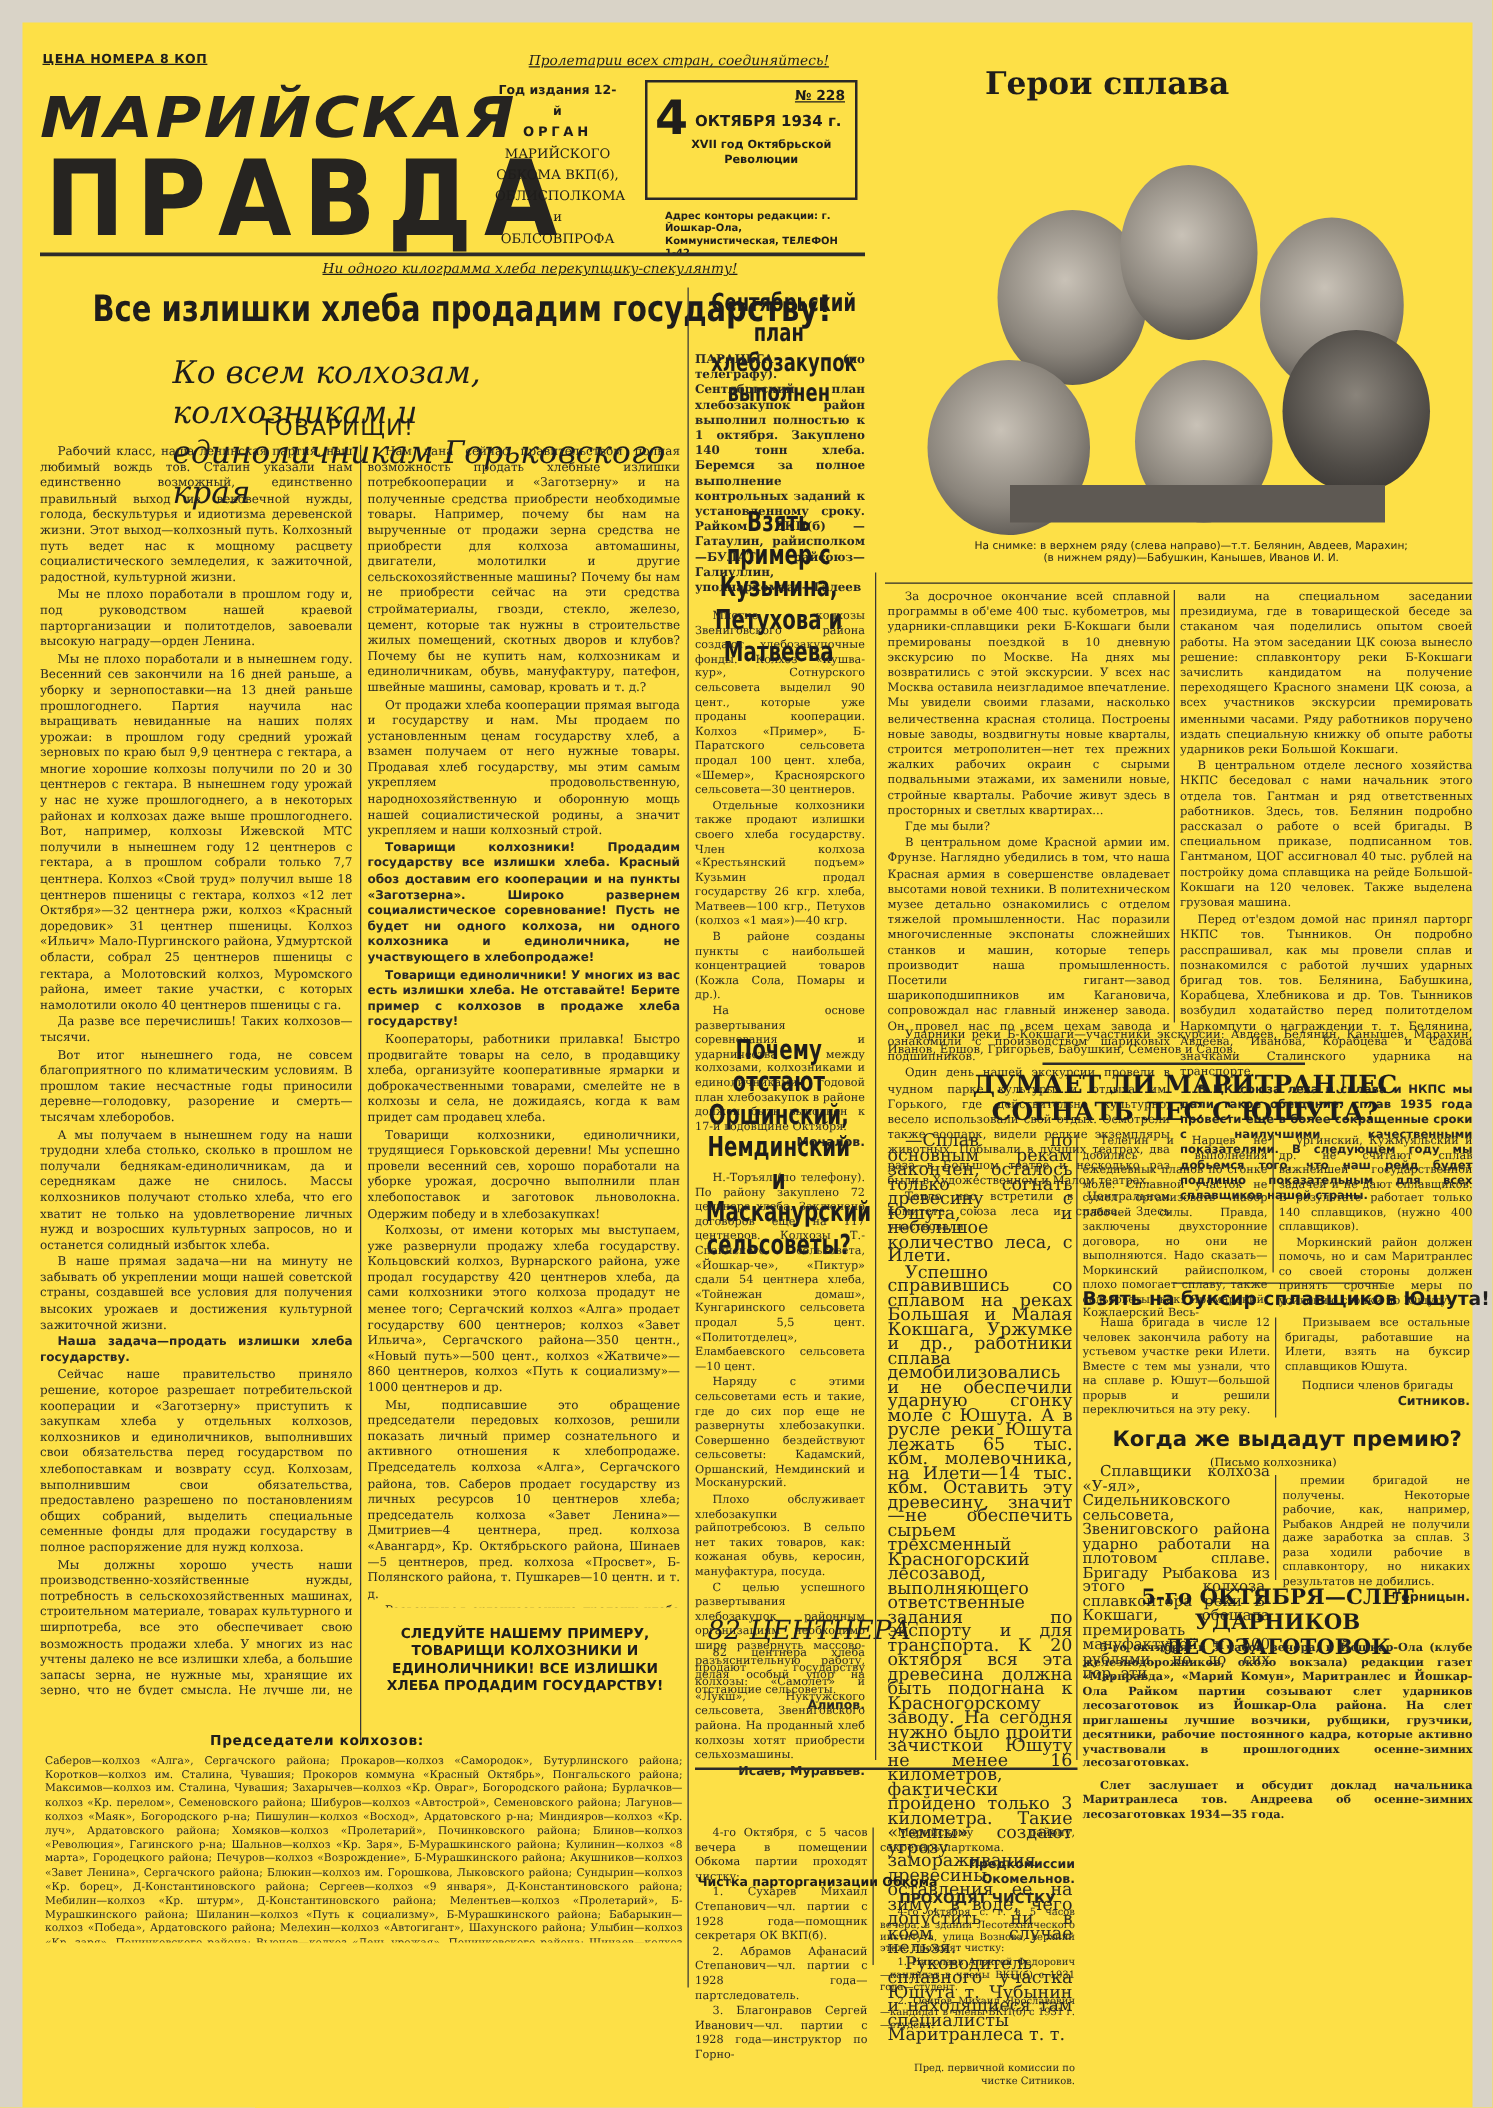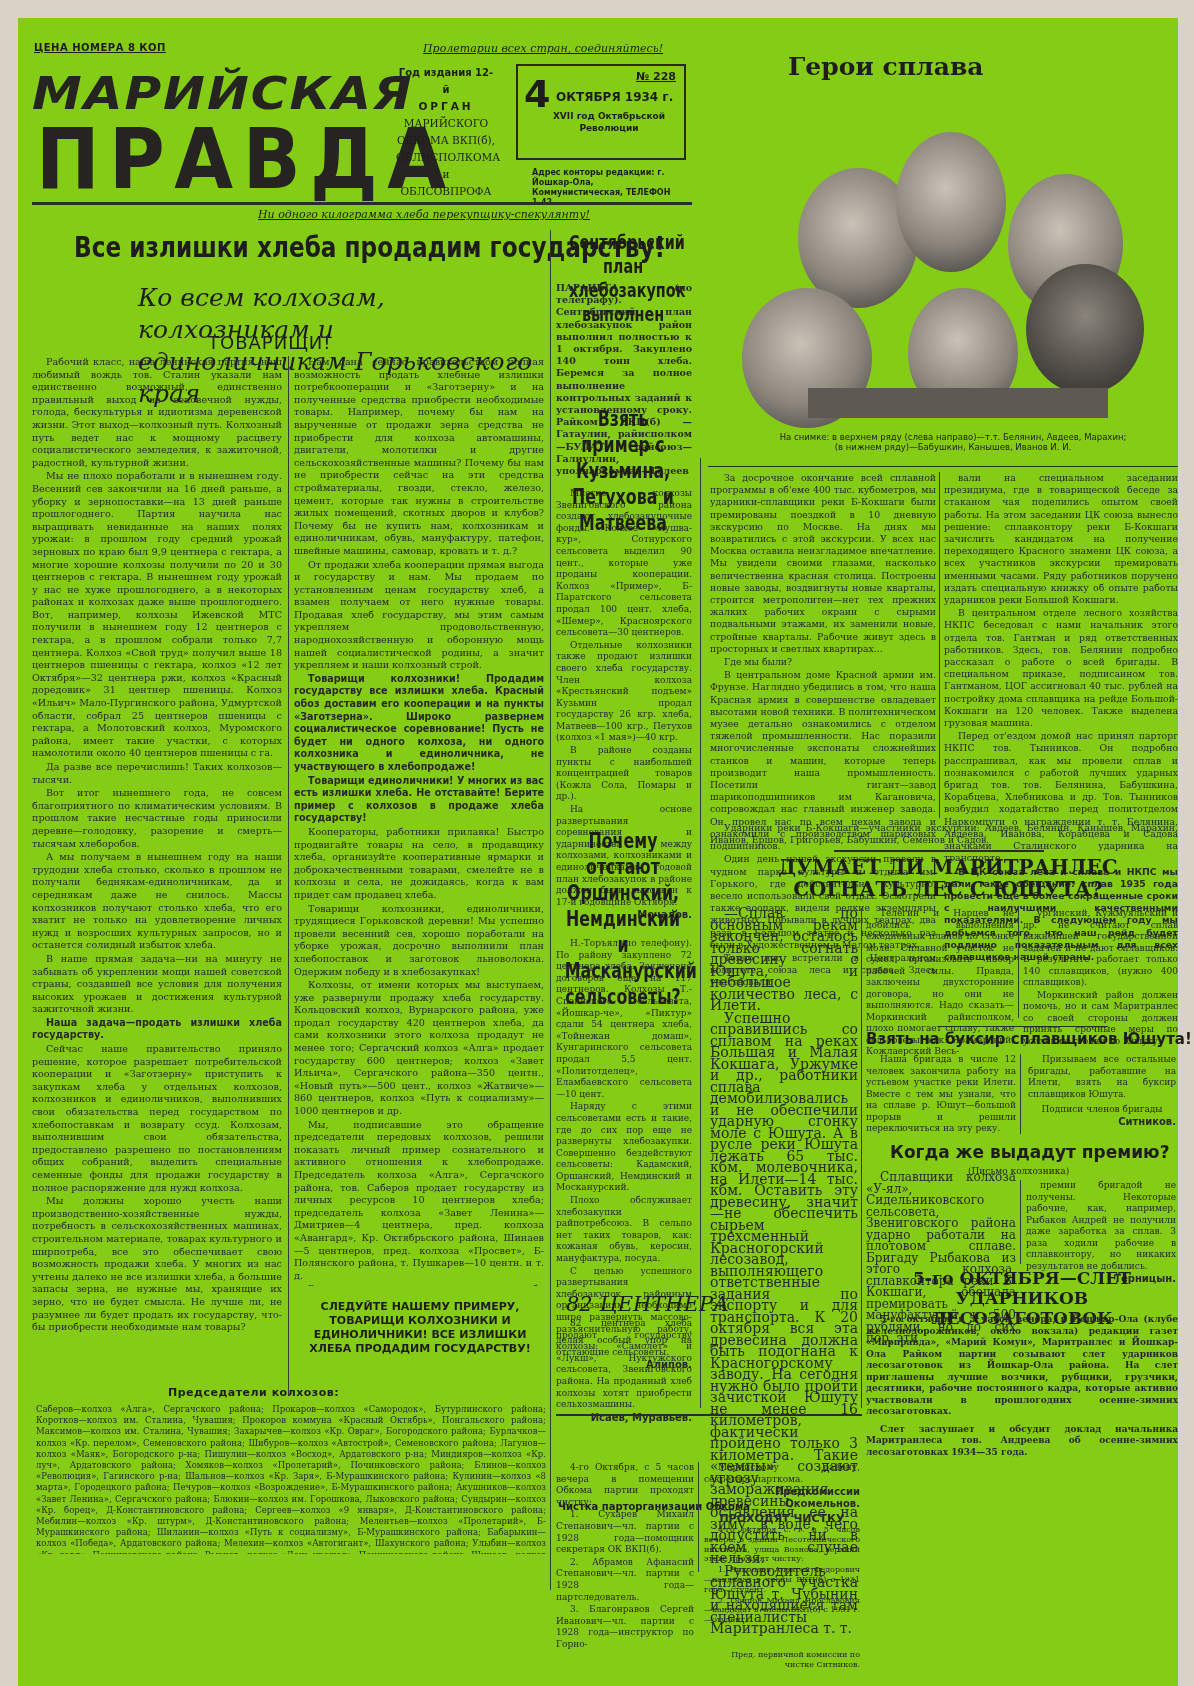--- a/index.html
+++ b/index.html
@@ -6,21 +6,21 @@
   html, body { width: 1194px; height: 1686px; }
   body {
     background: #d9d3c7;
     font-family: "DejaVu Serif", serif;
     color: #1f1d1b;
     position: relative;
     overflow: hidden;
   }
   .page {
     position: absolute; left: 18px; top: 18px; width: 1160px; height: 1668px;
-    background: #84cc16;
+    background: #fde047;
   }
   .abs { position: absolute; }
   .serif { font-family: "DejaVu Serif", serif; }
   .sans { font-family: "DejaVu Sans", sans-serif; }
   .txt {
     font-size: 9.6px; line-height: 12.6px; text-align: justify; color: #2a2826;
     font-family: "DejaVu Serif", serif;
   }
   .txt p { text-indent: 14px; margin-bottom: 1px; }
   .txt b { font-family: "DejaVu Sans", sans-serif; font-weight: bold; }
@@ -76,20 +76,21 @@
 
   <div class="hrule" style="left:14px;top:184px;width:660px;height:3px;"></div>
   <div class="abs slogan-top" style="left:240px;top:190px;">Ни одного килограмма хлеба перекупщику-спекулянту!</div>
 
   <div class="abs h-main" style="left:56px;top:212px;">Все излишки хлеба продадим государству!</div>
   <div class="abs h-italic" style="left:120px;top:264px;width:410px;">Ко всем колхозам, колхозникам и единоличникам Горьковского края</div>
   <div class="abs h-tov" style="left:190px;top:314px;">ТОВАРИЩИ!</div>
 
   <div class="abs txt" style="left:14px;top:338px;width:250px;height:1000px;overflow:hidden;">
     <p>Рабочий класс, наша ленинская партия, наш любимый вождь тов. Сталин указали нам единственно возможный, единственно правильный выход из вековечной нужды, голода, бескультурья и идиотизма деревенской жизни. Этот выход—колхозный путь. Колхозный путь ведет нас к мощному расцвету социалистического земледелия, к зажиточной, радостной, культурной жизни.</p>
+    <p>Мы не плохо поработали в прошлом году и, под руководством нашей краевой парторганизации и политотделов, завоевали высокую награду—орден Ленина.</p>
     <p>Мы не плохо поработали и в нынешнем году. Весенний сев закончили на 16 дней раньше, а уборку и зернопоставки—на 13 дней раньше прошлогоднего. Партия научила нас выращивать невиданные на наших полях урожаи: в прошлом году средний урожай зерновых по краю был 9,9 центнера с гектара, а многие хорошие колхозы получили по 20 и 30 центнеров с гектара. В нынешнем году урожай у нас не хуже прошлогоднего, а в некоторых районах и колхозах даже выше прошлогоднего. Вот, например, колхозы Ижевской МТС получили в нынешнем году 12 центнеров с гектара, а в прошлом собрали только 7,7 центнера. Колхоз «Свой труд» получил выше 18 центнеров пшеницы с гектара, колхоз «12 лет Октября»—32 центнера ржи, колхоз «Красный доредовик» 31 центнер пшеницы. Колхоз «Ильич» Мало-Пургинского района, Удмуртской области, собрал 25 центнеров пшеницы с гектара, а Молотовский колхоз, Муромского района, имеет такие участки, с которых намолотили около 40 центнеров пшеницы с га.</p>
     <p>Да разве все перечислишь! Таких колхозов—тысячи.</p>
     <p>Вот итог нынешнего года, не совсем благоприятного по климатическим условиям. В прошлом такие несчастные годы приносили деревне—голодовку, разорение и смерть—тысячам хлеборобов.</p>
     <p>А мы получаем в нынешнем году на наши трудодни хлеба столько, сколько в прошлом не получали беднякам-единоличникам, да и середнякам даже не снилось. Массы колхозников получают столько хлеба, что его хватит не только на удовлетворение личных нужд и возросших культурных запросов, но и останется солидный избыток хлеба.</p>
     <p>В наше прямая задача—ни на минуту не забывать об укреплении мощи нашей советской страны, создавшей все условия для получения высоких урожаев и достижения культурной зажиточной жизни.</p>
     <p><b>Наша задача—продать излишки хлеба государству.</b></p>
     <p>Сейчас наше правительство приняло решение, которое разрешает потребительской кооперации и «Заготзерну» приступить к закупкам хлеба у отдельных колхозов, колхозников и единоличников, выполнивших свои обязательства перед государством по хлебопоставкам и возврату ссуд. Колхозам, выполнившим свои обязательства, предоставлено разрешено по постановлениям общих собраний, выделить специальные семенные фонды для продажи государству в полное распоряжение для нужд колхоза.</p>
     <p>Мы должны хорошо учесть наши производственно-хозяйственные нужды, потребность в сельскохозяйственных машинах, строительном материале, товарах культурного и ширпотреба, все это обеспечивает свою возможность продажи хлеба. У многих из нас учтены далеко не все излишки хлеба, а большие запасы зерна, не нужные мы, хранящие их зерно, что не будет смысла. Не лучше ли, не разумнее ли будет продать их государству, что-бы приобрести необходимые нам товары?</p>
 
   </div>

